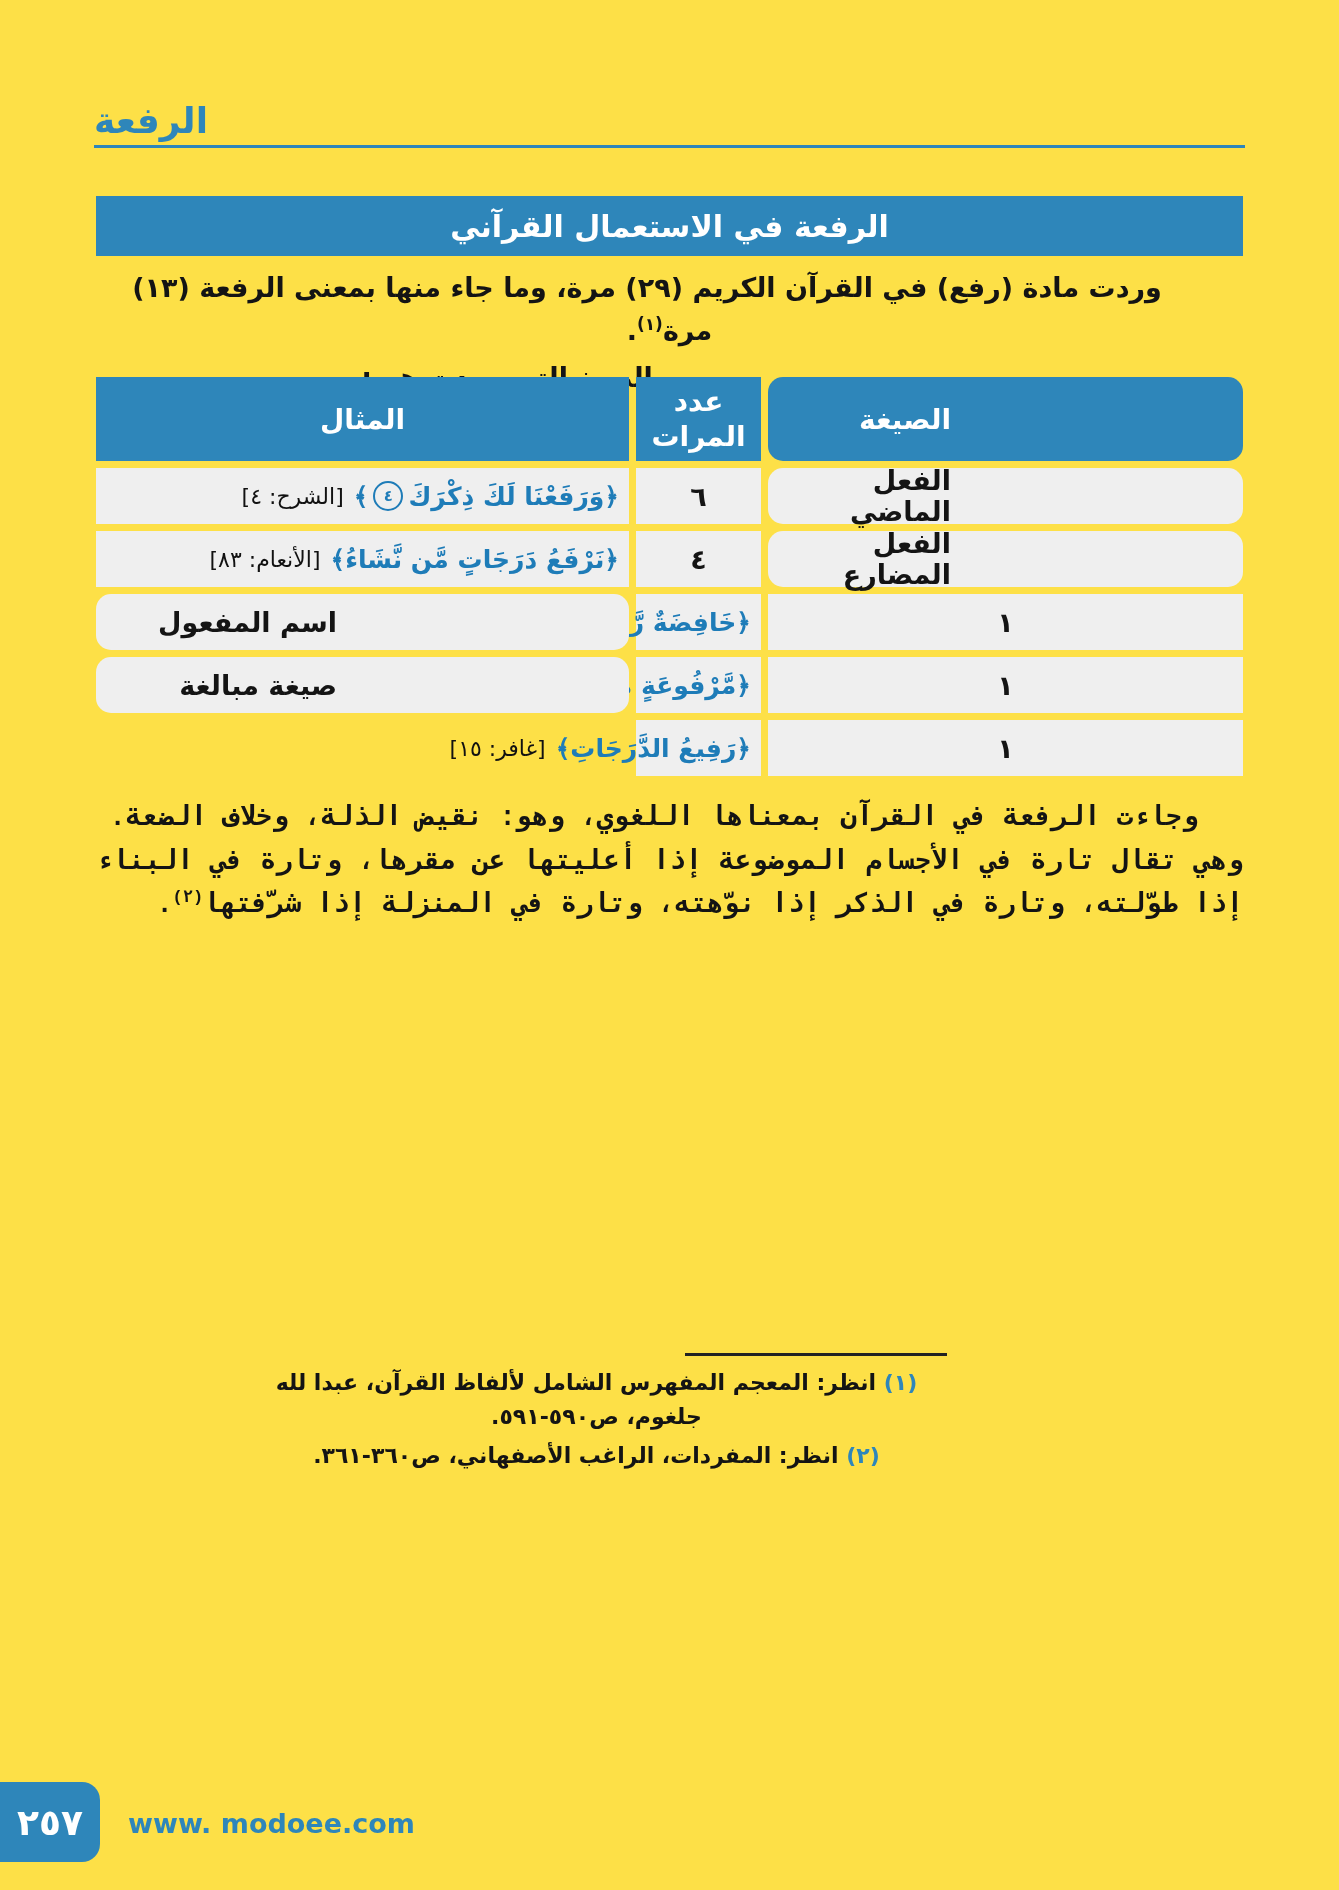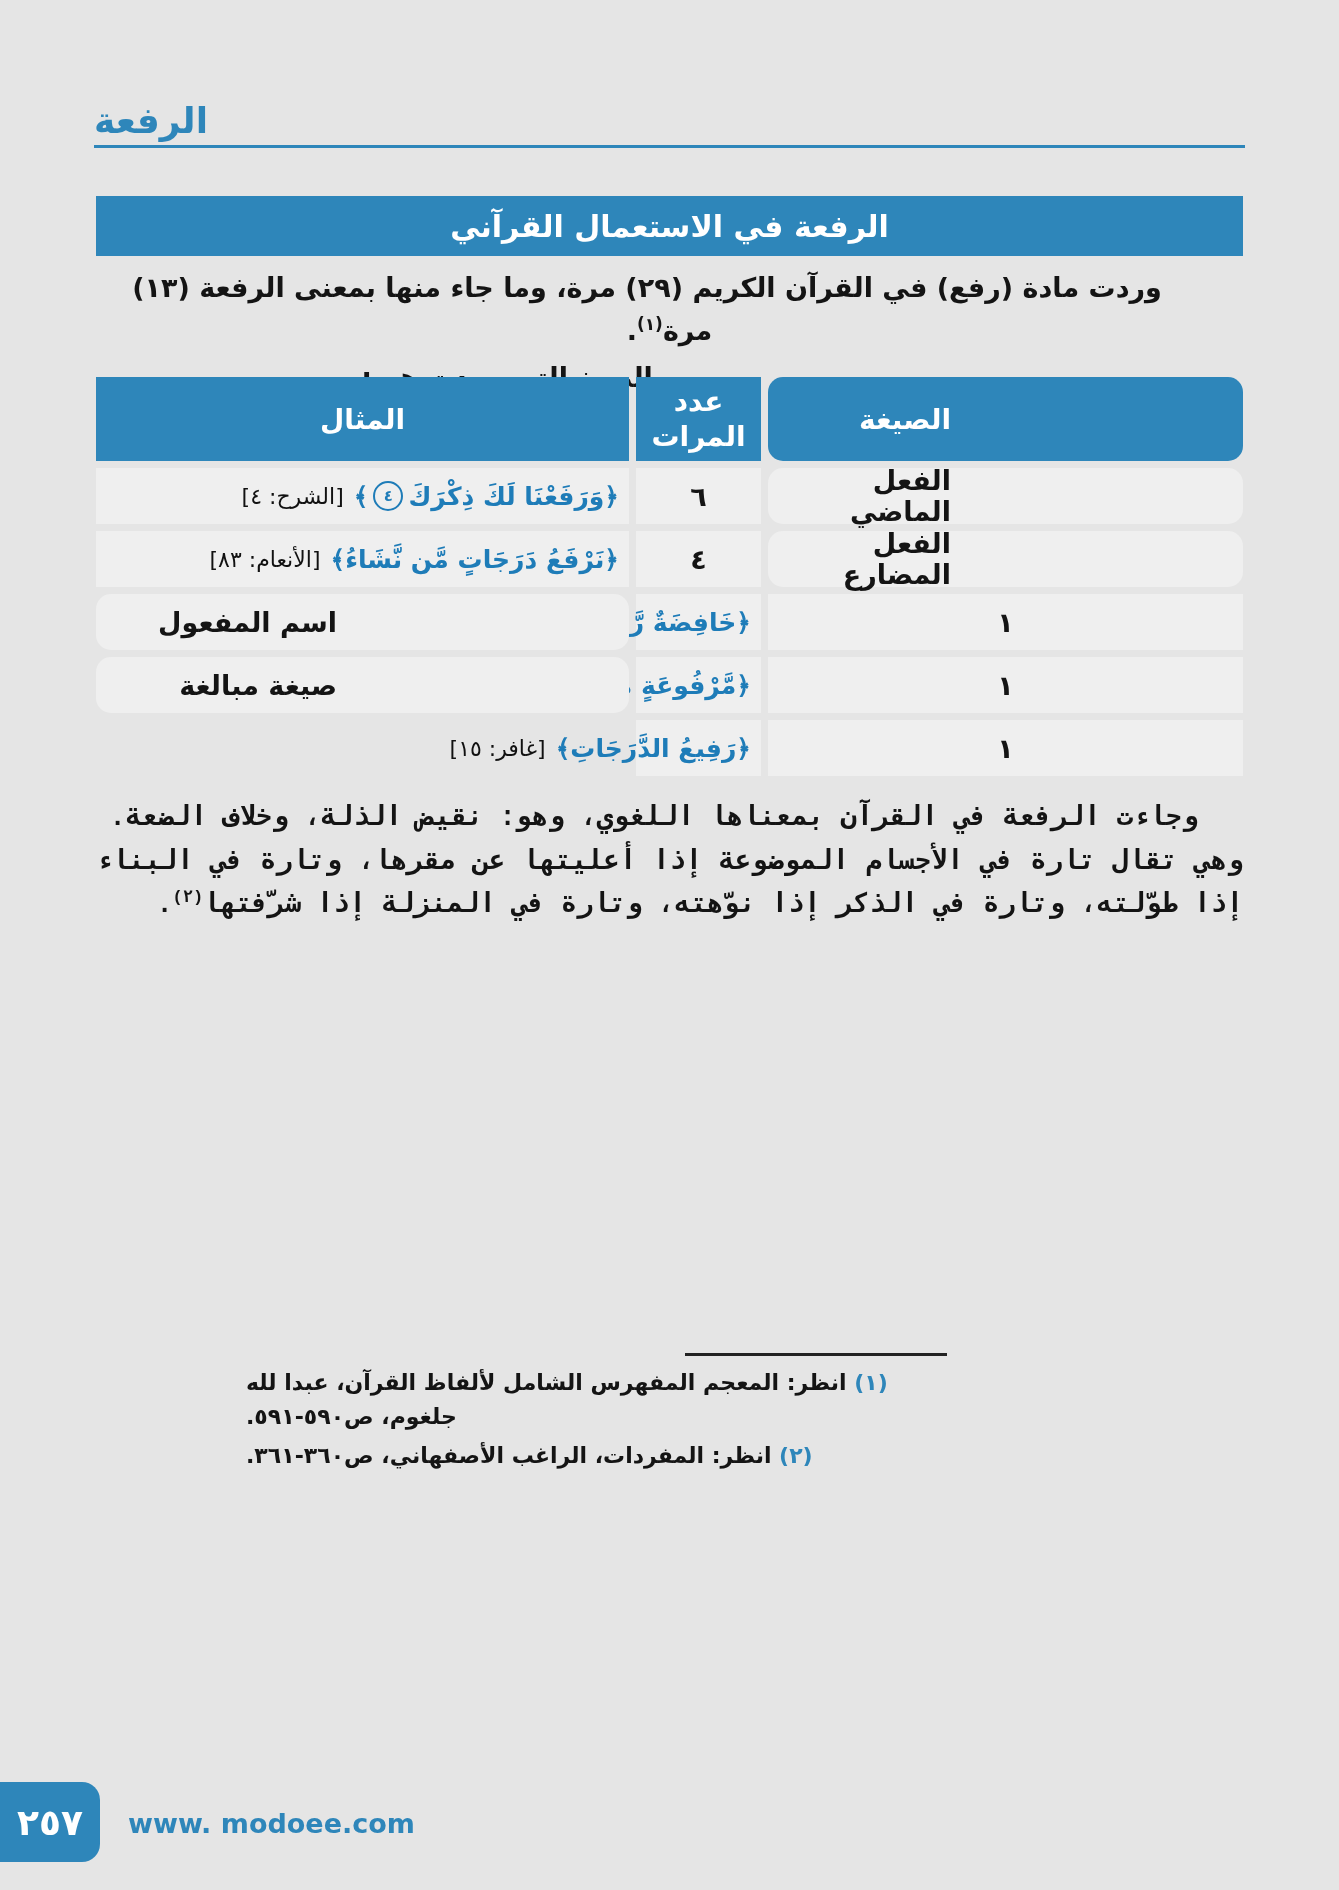--- a/index.html
+++ b/index.html
@@ -1,20 +1,20 @@
 <!DOCTYPE html>
 <html lang="ar" dir="rtl"><head>
 <meta charset="utf-8">
 <style>
   * { margin:0; padding:0; box-sizing:border-box; }
   html,body { background:#ffffff; }
   .page {
     position:relative;
     width:1339px; height:1890px;
-    background:#e5e5e5;
+    background:#fde047;
     direction:rtl;
     font-family:"DejaVu Sans","Liberation Sans",sans-serif;
     color:#141414;
     overflow:hidden;
     margin:0 auto;
   }
 
   
   .running-head {
     position:absolute; top:92px; right:94px; left:94px;
@@ -77,21 +77,21 @@
     position:absolute; top:797px; right:96px; left:96px;
     font-size:27px; font-weight:bold; line-height:1.62;
     text-align:justify;
     font-family:Liberation Mono, monospace;
   }
   .body-l1 { text-indent:45px; text-align:right; }
 
   
   .footnotes {
     position:absolute; top:1353px; right:392px; left:246px;
-    font-size:22px; line-height:1.55; text-align:left; font-weight:bold;
+    font-size:22px; line-height:1.55; text-align:center; font-weight:bold;
   }
   .fn-rule { width:262px; border-top:3px solid #222222; margin-bottom:10px; }
   .fn { margin-bottom:5px; }
   .fn-num { color:#2e86ba; font-weight:bold; }
 
   
   .page-tab {
     position:absolute; left:0; top:1782px; width:100px; height:80px;
     background:#2e86ba; border-radius:0 18px 18px 0;
     color:#ffffff; display:flex; align-items:center; justify-content:center;

